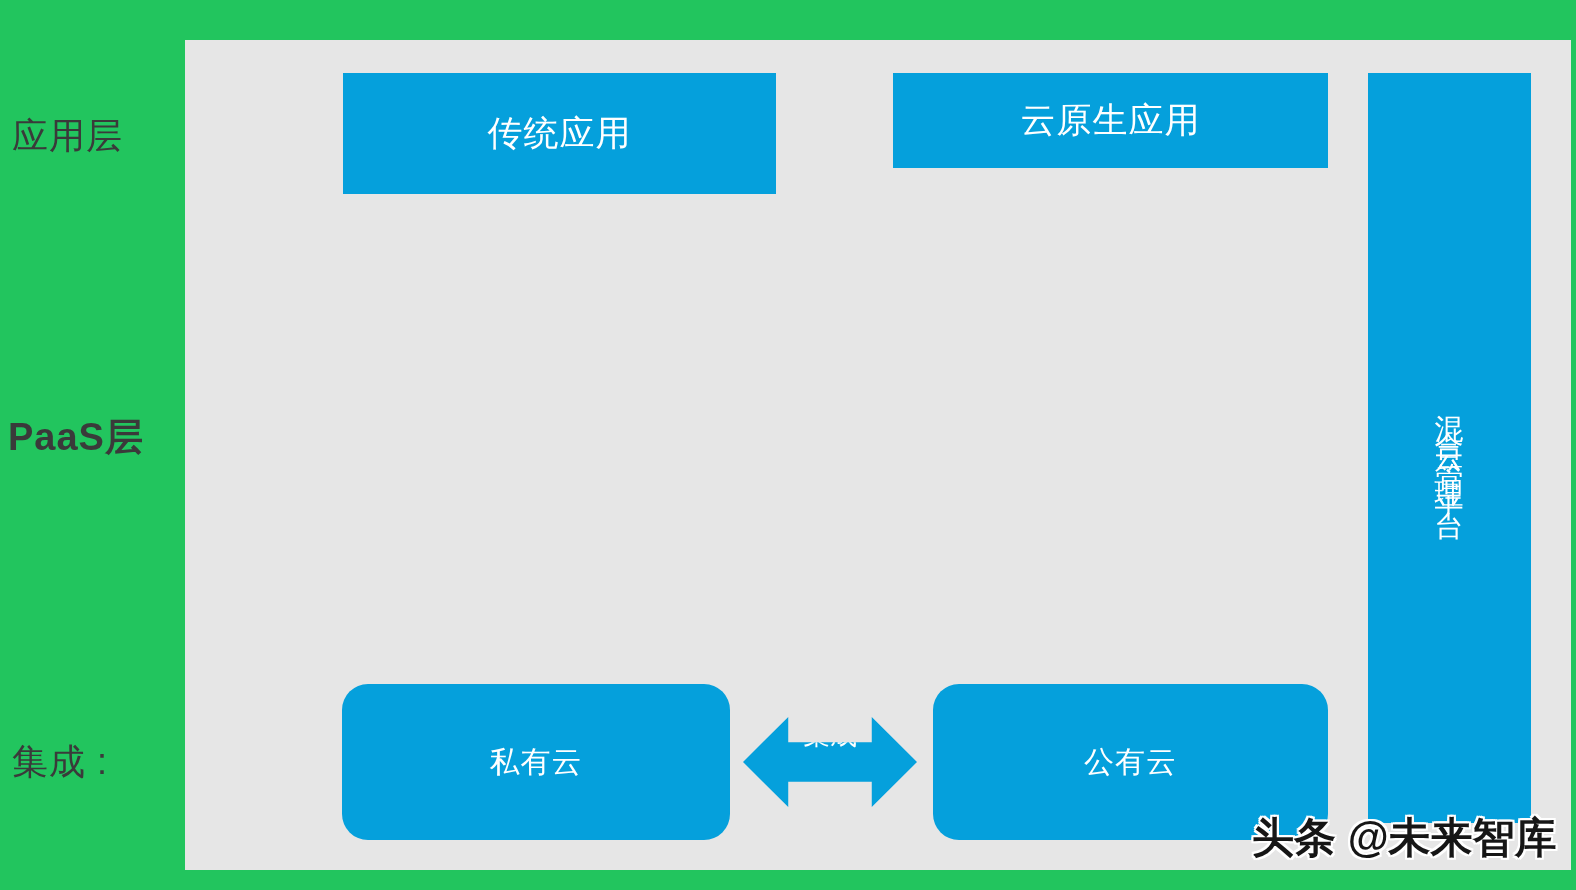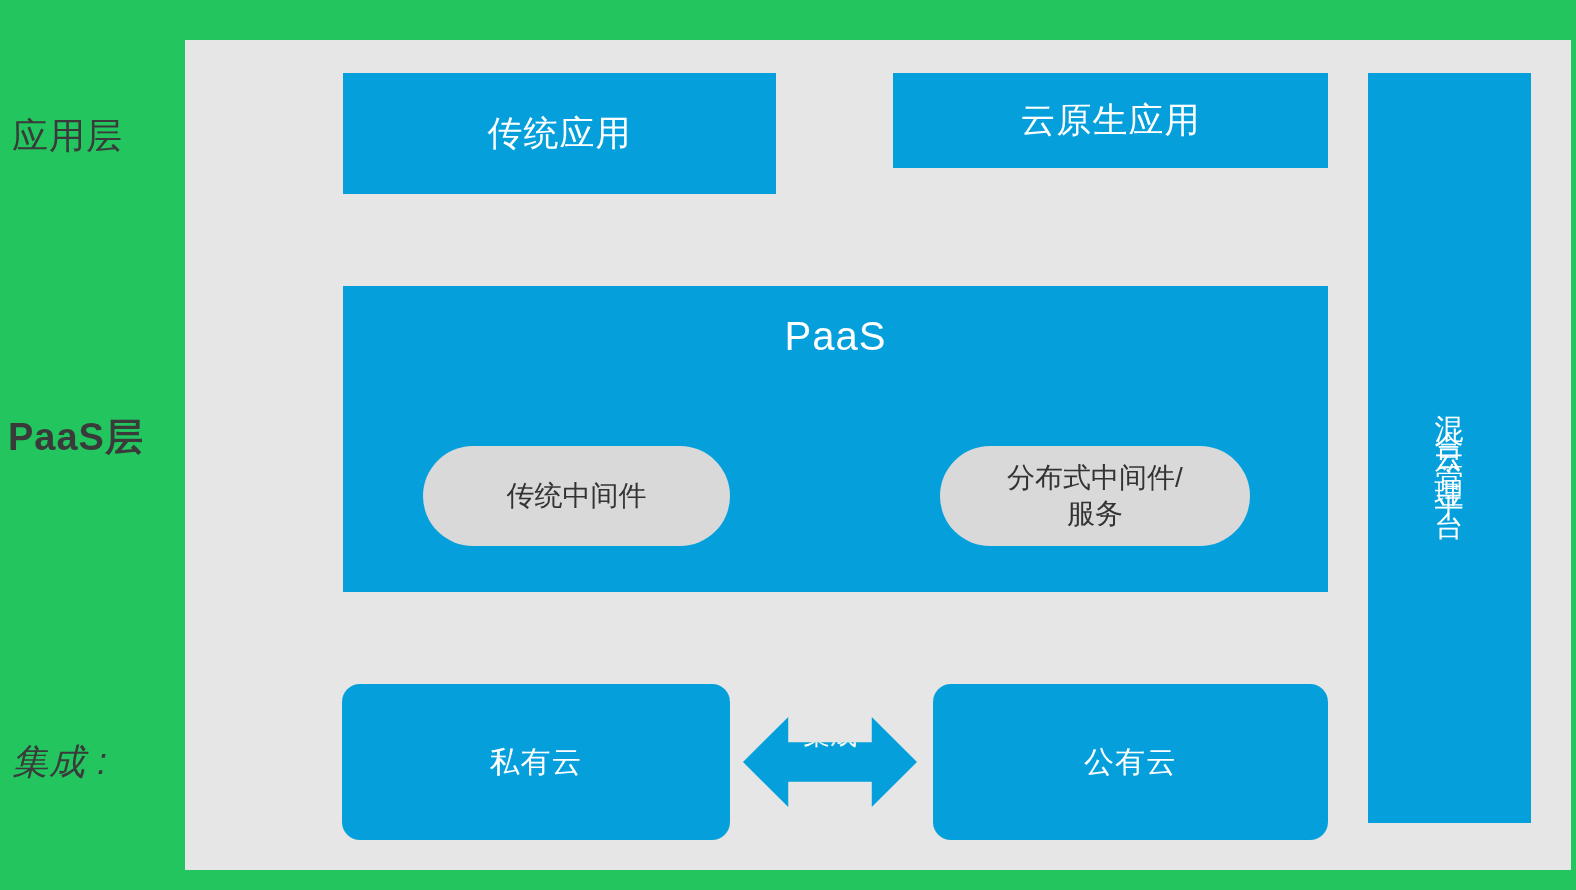--- a/index.html
+++ b/index.html
@@ -25,21 +25,21 @@
   }
   .side-label {
     position: absolute;
     color: #3a3a3a;
     font-size: 36px;
     letter-spacing: 1px;
     white-space: nowrap;
   }
   .side-label.app    { left: 12px;  top: 112px; }
   .side-label.paas   { left: 8px;   top: 412px; font-weight: bold; font-size: 38px; }
-  .side-label.integ  { left: 12px;  top: 738px; font-style: italic; }
+  .side-label.integ  { left: 12px;  top: 738px; }
   .blue-box {
     position: absolute;
     background: #05a0dc;
     color: #ffffff;
     display: flex;
     align-items: center;
     justify-content: center;
     font-size: 35px;
     letter-spacing: 1px;
   }
@@ -73,21 +73,21 @@
     line-height: 1.3;
     text-align: center;
   }
   .pill-trad  { left: 80px;  top: 160px; width: 307px; height: 100px; }
   .pill-dist  { left: 597px; top: 160px; width: 310px; height: 100px; }
   .cloud-box {
     position: absolute;
     top: 684px;
     height: 156px;
     background: #05a0dc;
-    border-radius: 18px;
+    border-radius: 26px;
     color: #ffffff;
     display: flex;
     align-items: center;
     justify-content: center;
     font-size: 30px;
     letter-spacing: 1px;
   }
   .private-cloud { left: 342px; width: 388px; }
   .public-cloud  { left: 933px; width: 395px; text-align: center; }
   .double-arrow {
@@ -145,37 +145,28 @@
   <div class="side-label app">应用层</div>
 
   <div class="side-label paas">PaaS层</div>
 
   <div class="side-label integ">集成 :</div>
 
   <div class="blue-box box-trad-app">传统应用</div>
 
   <div class="blue-box box-cloudnative">云原生应用</div>
 
-  <div class="paas-box">
-    <div class="paas-title">PaaS</div>
-
-    <div class="pill pill-trad">传统中间件</div>
-
-    <div class="pill pill-dist">
-      <span>分布式中间件/</span>
-      <span>服务</span>
-    </div>
-  </div>
 
   <div class="cloud-box private-cloud">私有云</div>
 
   <div class="double-arrow">
     <span class="arrow-label">集成</span>
   </div>
 
   <div class="cloud-box public-cloud">公有云</div>
 
   <div class="hybrid-bar">
     <span class="vtext">混合云管理平台</span>
   </div>
 
+  <div class="watermark">头条 @未来智库</div>
 
 </div>
 
 </body></html>

